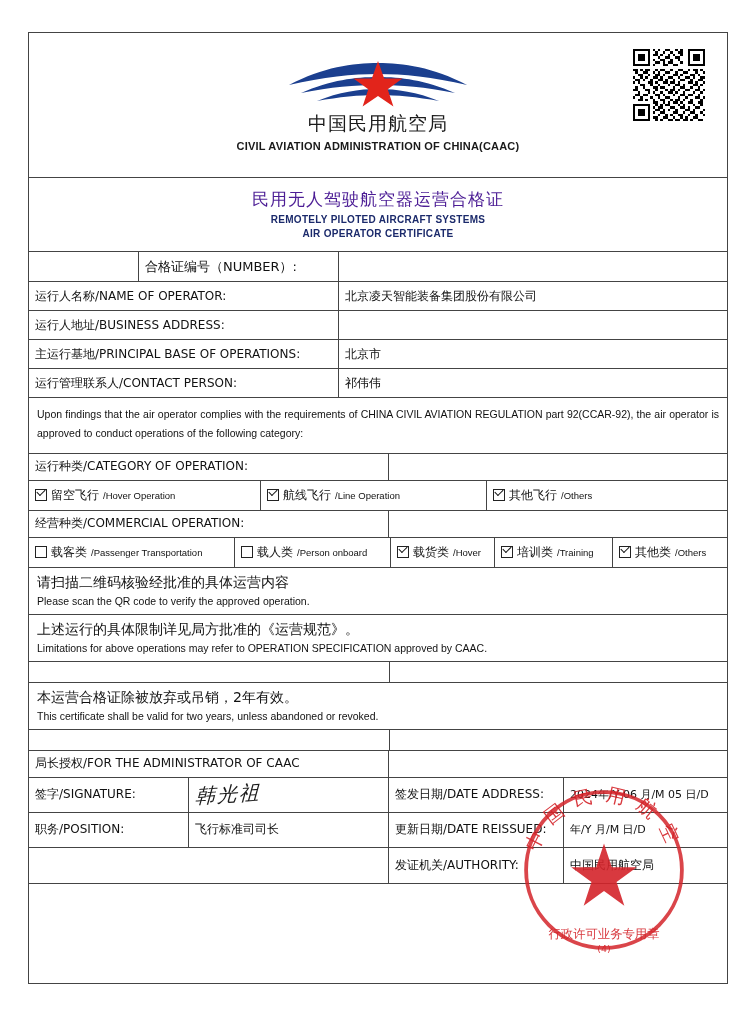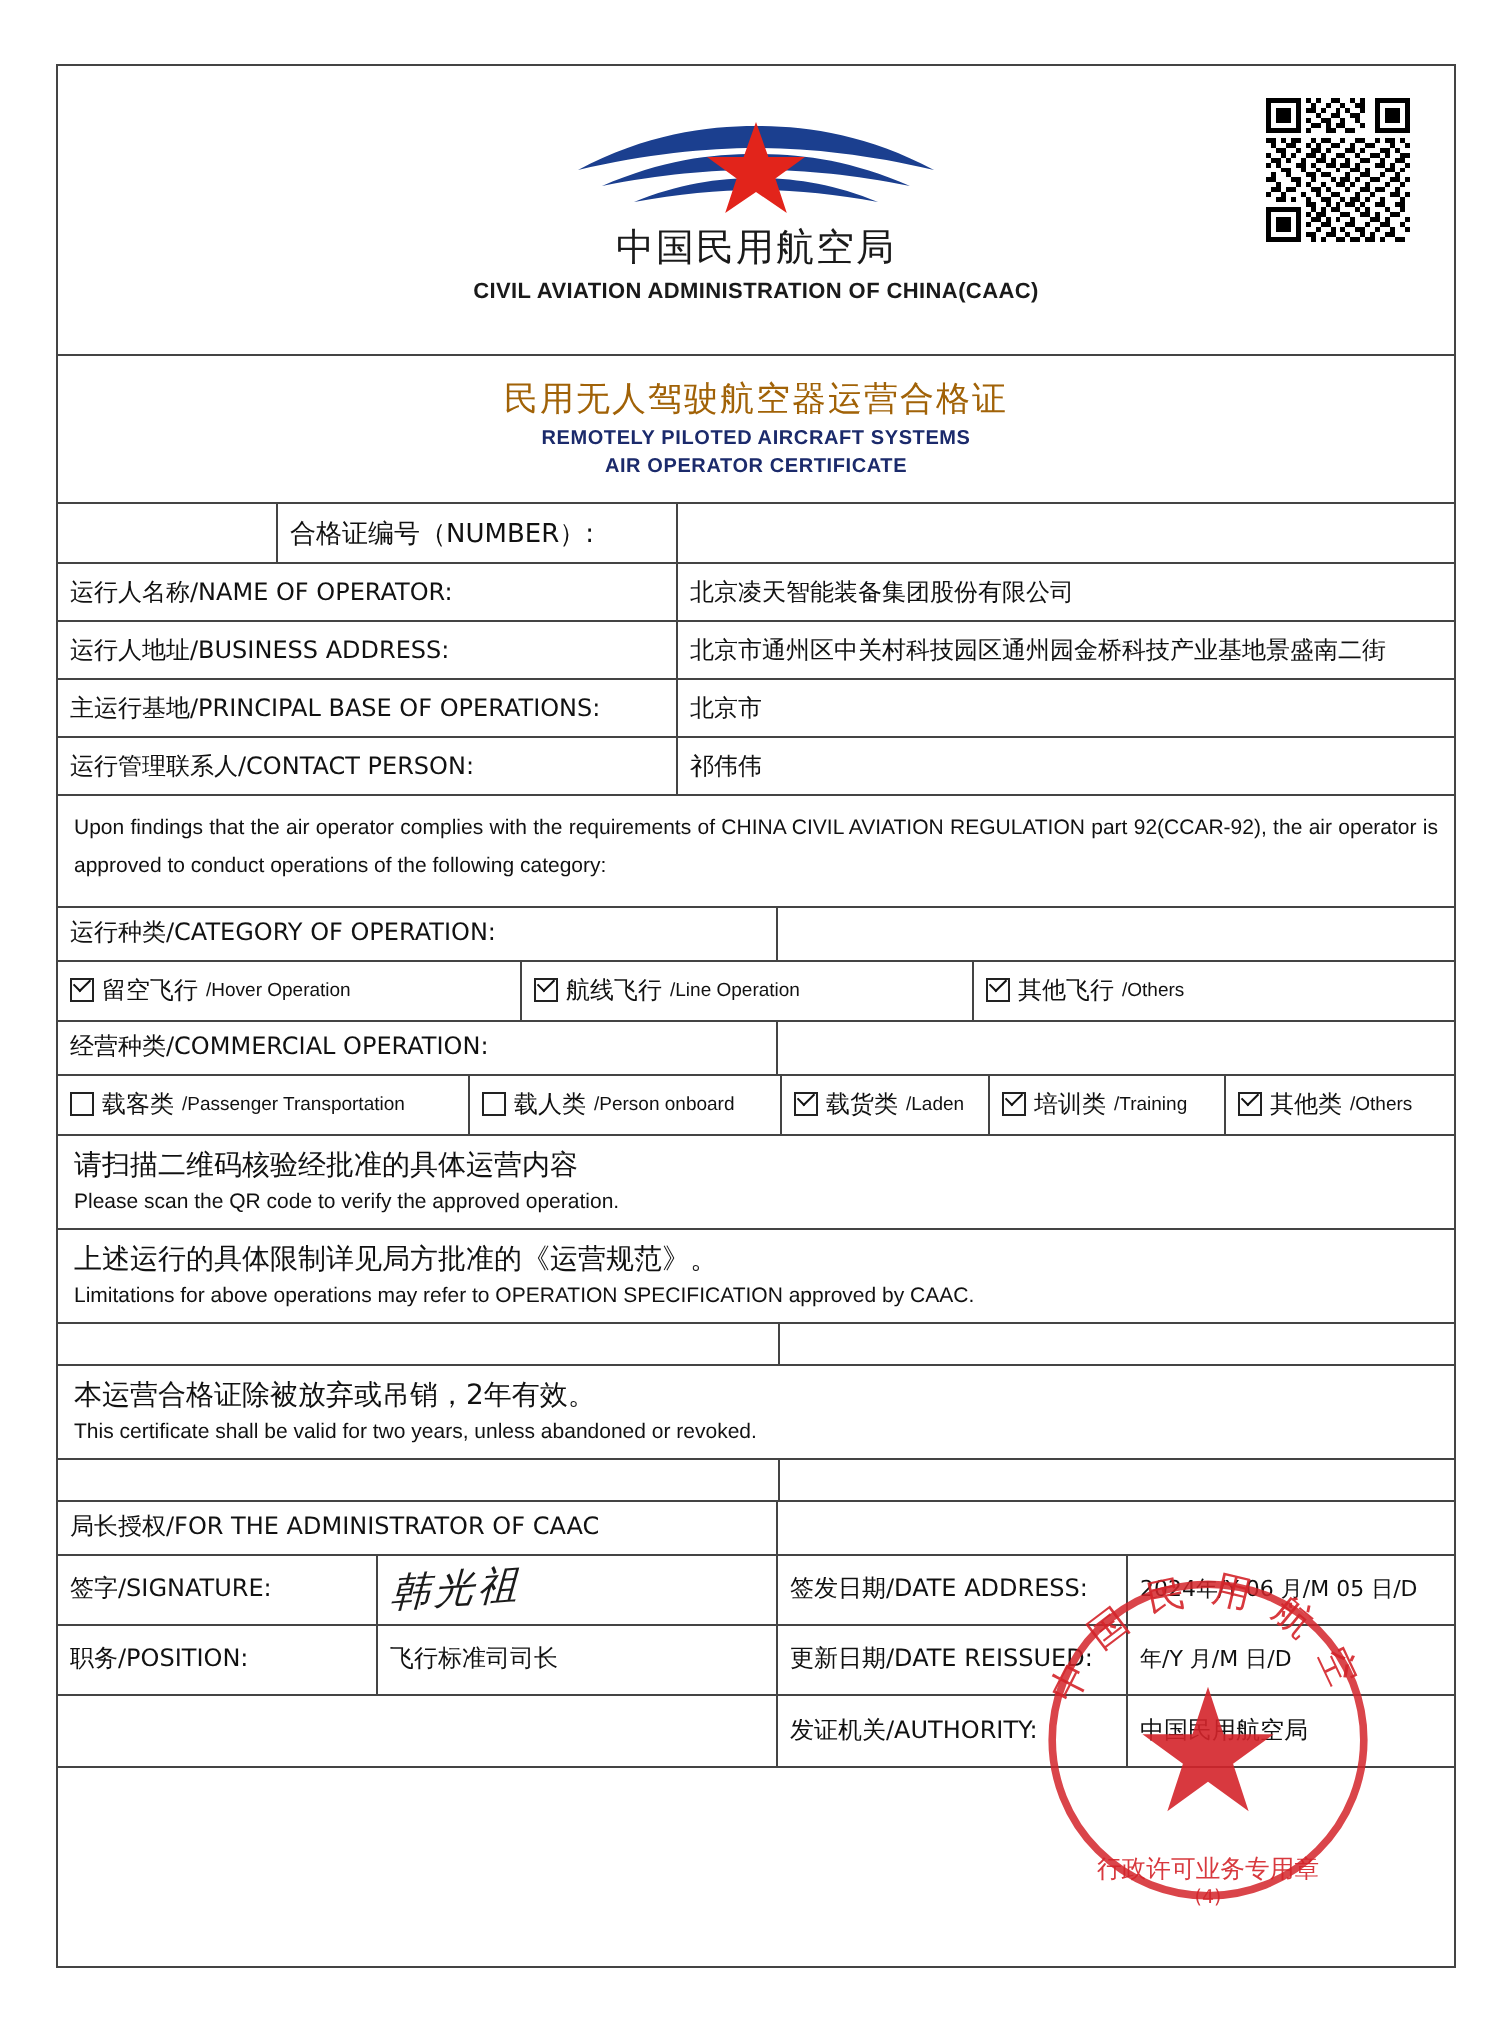--- a/index.html
+++ b/index.html
@@ -65,21 +65,21 @@
   }
 
   
   .title-block {
     border-bottom: 1px solid #444;
     padding: 10px 0 12px 0;
     text-align: center;
   }
   .title-cn {
     font-size: 17px;
-    color: #a16207;
+    color: #4c1d95;
     font-family: "DejaVu Sans", sans-serif;
     letter-spacing: 1px;
   }
   .title-en1, .title-en2 {
     font-size: 10px;
     font-weight: bold;
     color: #1b2a6b;
     letter-spacing: .3px;
     margin-top: 3px;
   }
@@ -471,21 +471,20 @@
     <div class="cell num-c2 b-r">合格证编号（NUMBER）:</div>
     <div class="cell num-c4"></div>
   </div>
 
   <div class="row info-row">
     <div class="cell info-label b-r label-cn">运行人名称/NAME OF OPERATOR:</div>
     <div class="cell info-value val">北京凌天智能装备集团股份有限公司</div>
   </div>
   <div class="row info-row">
     <div class="cell info-label b-r label-cn">运行人地址/BUSINESS ADDRESS:</div>
-    <div class="cell info-value val">北京市通州区中关村科技园区通州园金桥科技产业基地景盛南二街</div>
   </div>
   <div class="row info-row">
     <div class="cell info-label b-r label-cn">主运行基地/PRINCIPAL BASE OF OPERATIONS:</div>
     <div class="cell info-value val">北京市</div>
   </div>
   <div class="row info-row">
     <div class="cell info-label b-r label-cn">运行管理联系人/CONTACT PERSON:</div>
     <div class="cell info-value val">祁伟伟</div>
   </div>
 
@@ -526,21 +525,21 @@
       <span class="chk-en">/Passenger Transportation</span>
     </div>
     <div class="chk-cell b-r" style="flex:0 0 156px;">
       <span class="cb"></span>
       <span class="chk-cn">载人类</span>
       <span class="chk-en">/Person onboard</span>
     </div>
     <div class="chk-cell b-r" style="flex:0 0 104px;">
       <span class="cb checked"></span>
       <span class="chk-cn">载货类</span>
-      <span class="chk-en">/Laden</span>
+      <span class="chk-en">/Hover</span>
     </div>
     <div class="chk-cell b-r" style="flex:0 0 118px;">
       <span class="cb checked"></span>
       <span class="chk-cn">培训类</span>
       <span class="chk-en">/Training</span>
     </div>
     <div class="chk-cell" style="flex:1;">
       <span class="cb checked"></span>
       <span class="chk-cn">其他类</span>
       <span class="chk-en">/Others</span>

